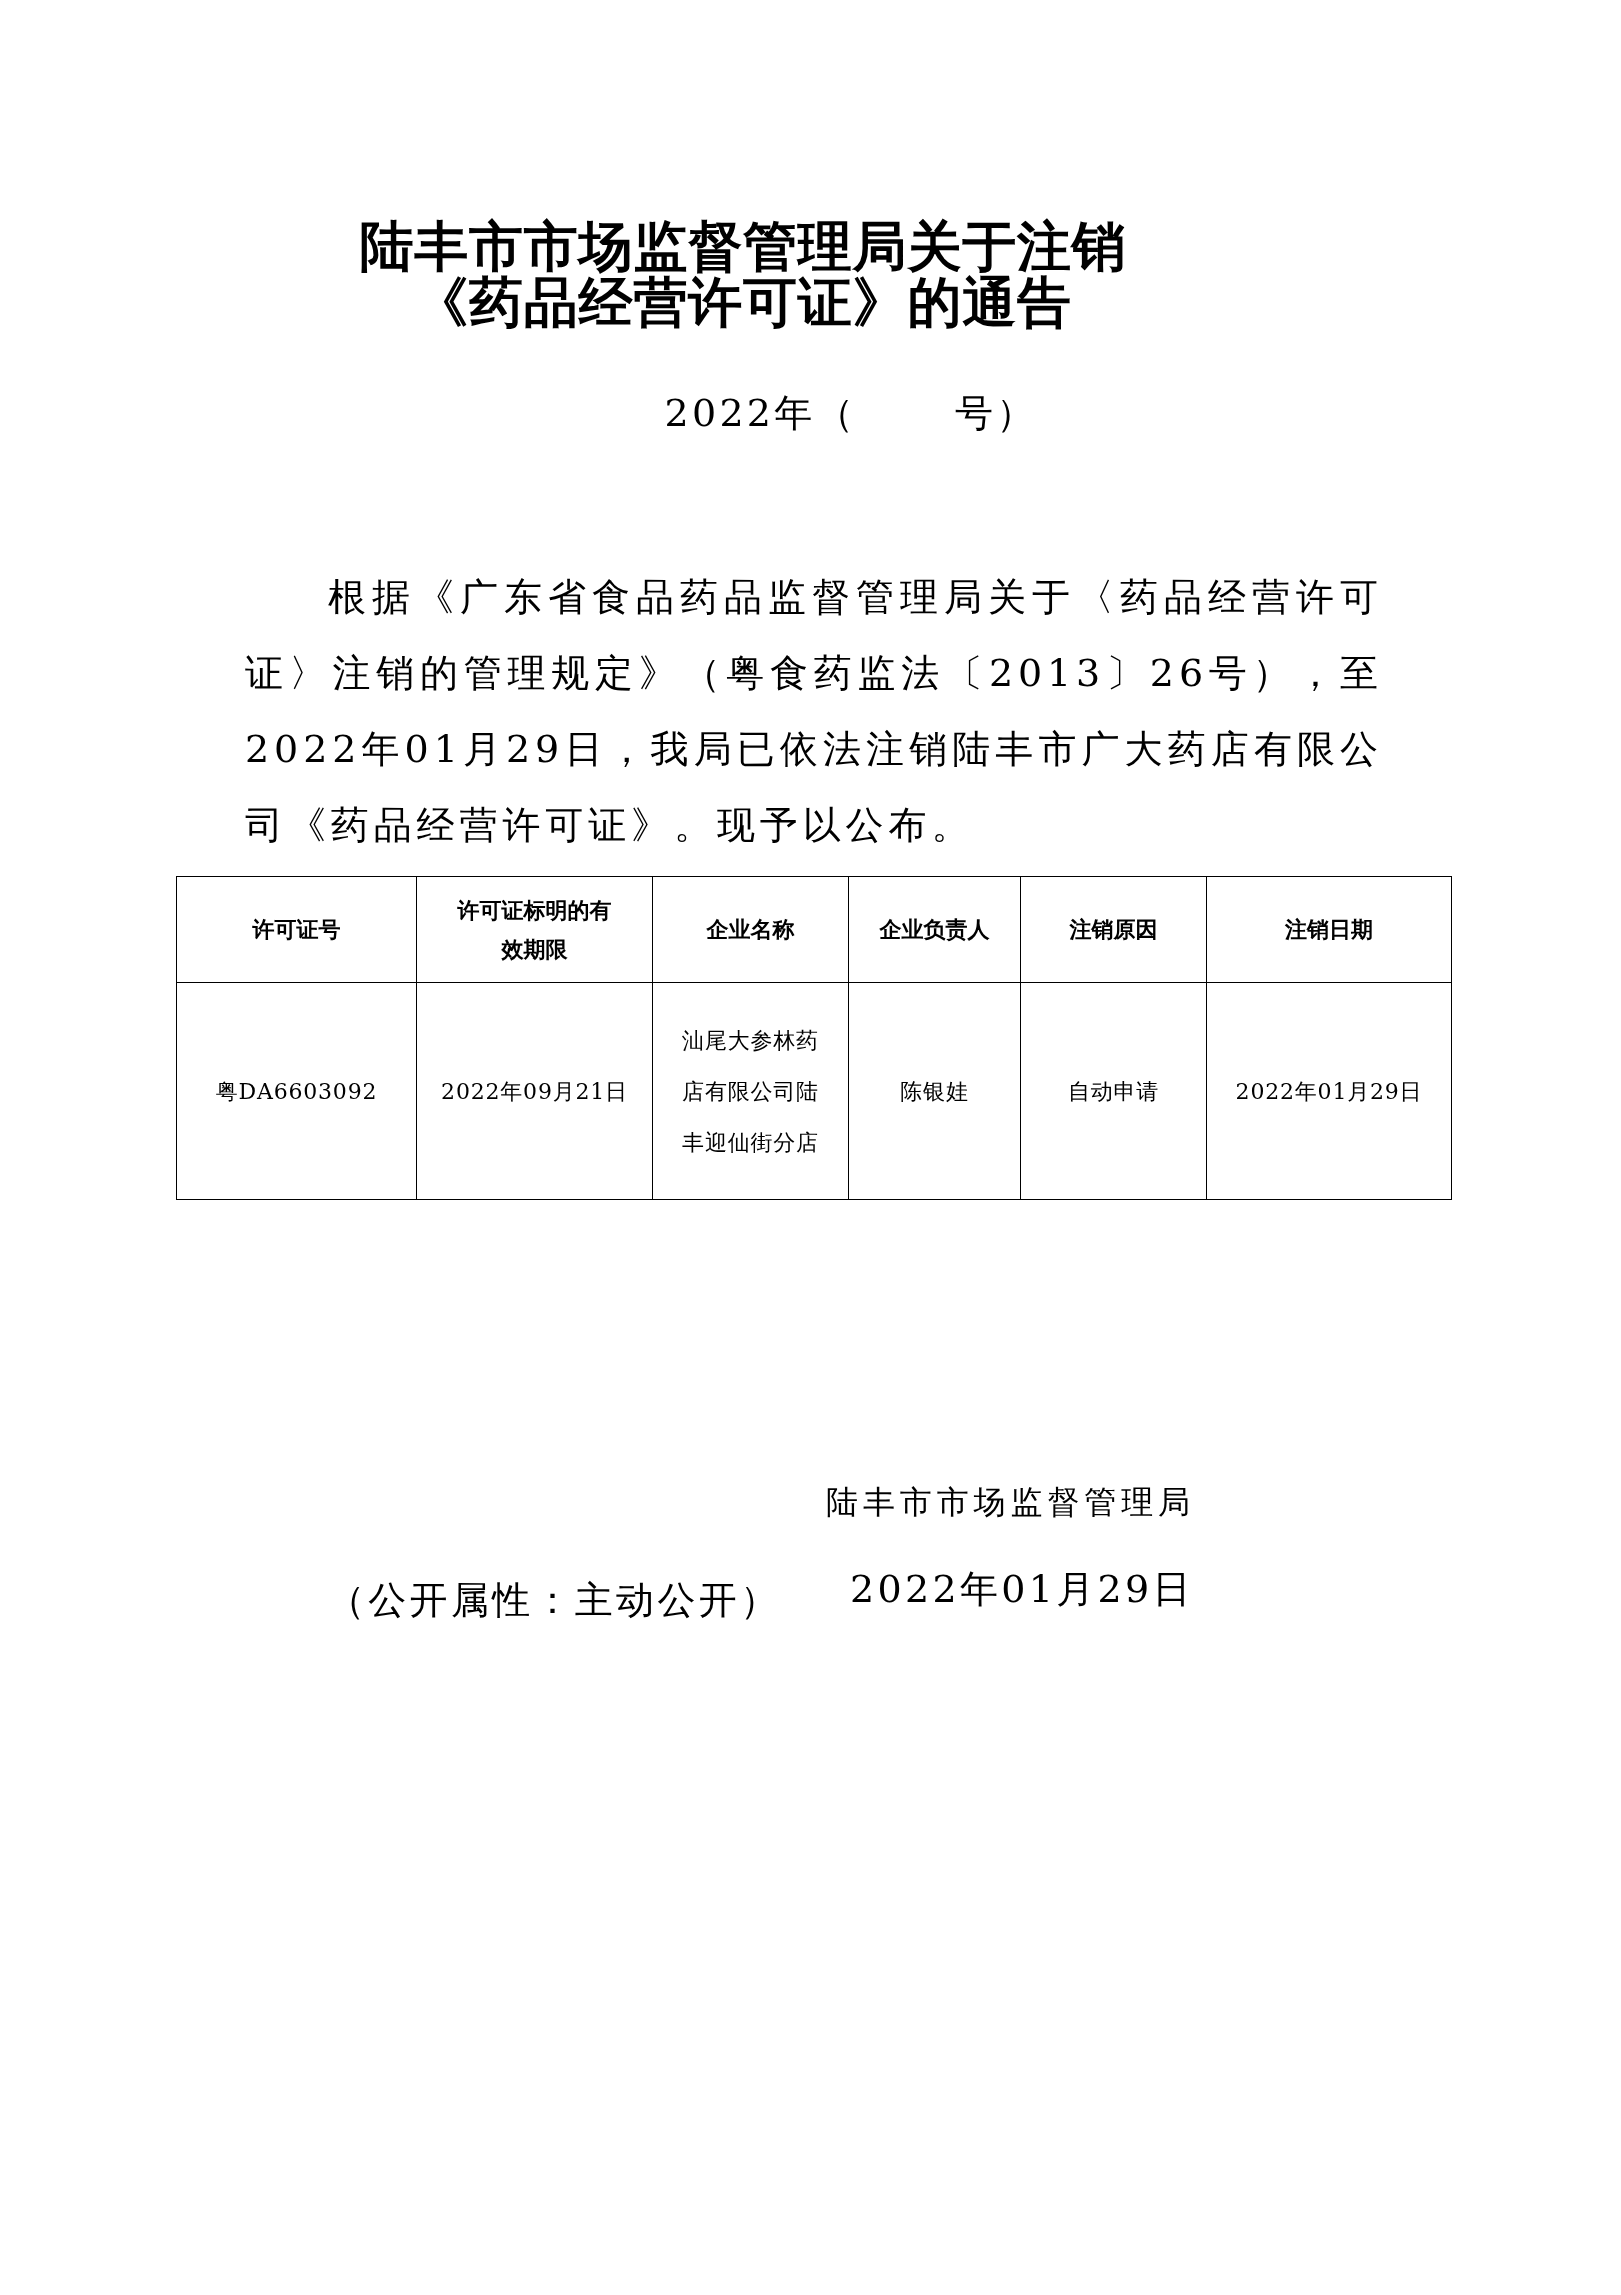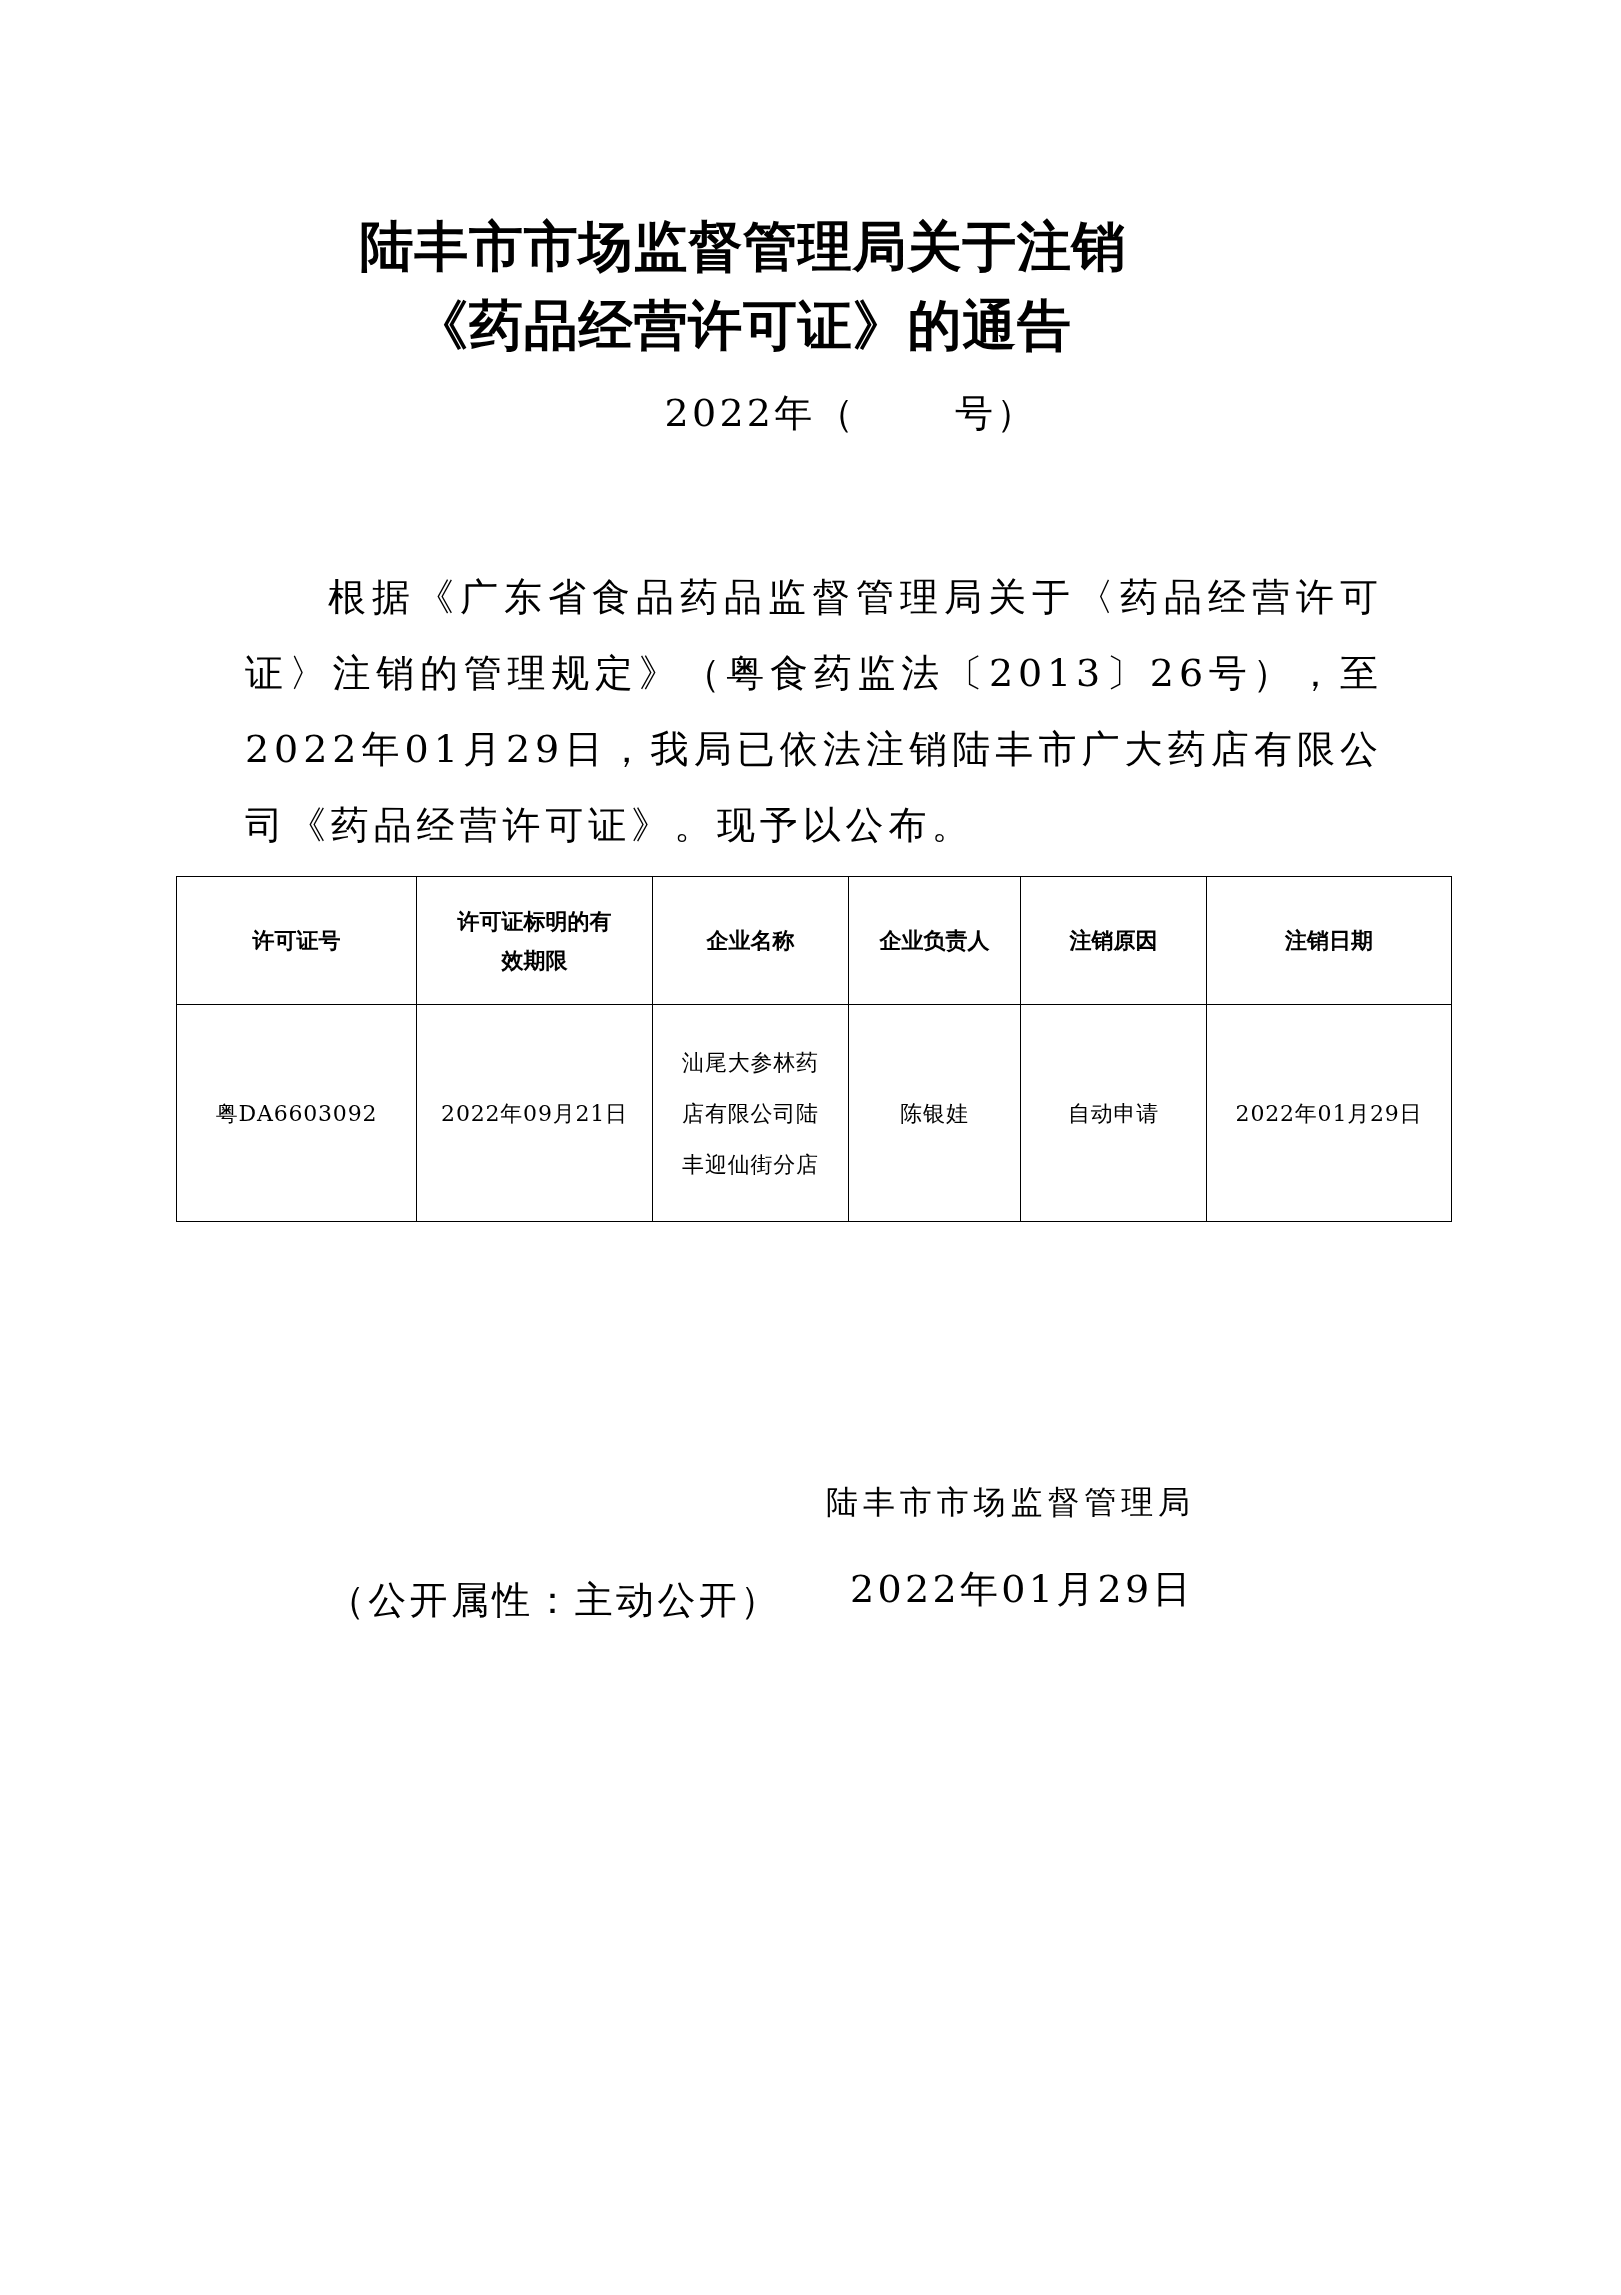--- a/index.html
+++ b/index.html
@@ -105,21 +105,21 @@
       letter-spacing: 3.3px;
       line-height: 49px;
     }
   </style>
 </head>
 <body>
 
 <div>
 
   <div class="title-line" style="top:214px;">陆丰市市场监督管理局关于注销</div>
-  <div class="title-line" style="top:294px;font-family:Liberation Serif, serif;">《药品经营许可证》的通告</div>
+  <div class="title-line" style="top:270px;">《药品经营许可证》的通告</div>
 
   <div class="doc-number" style="top:389px;">
     <span>2022年（</span><span class="gap"></span><span>号）</span>
   </div>
 
   <div class="body-para" style="top:559px;">
     <span class="indent"></span><span>根据《广东省食品药品监督管理局关于〈药品经营许可证〉注销的管理规定》（粤食药监法〔2013〕26号），至2022年01月29日，我局已依法注销陆丰市广大药店有限公司《药品经营许可证》。现予以公布。</span>
   </div>
 
   <table class="notice-table">
@@ -127,21 +127,21 @@
       <col style="width:240px">
       <col style="width:236px">
       <col style="width:196px">
       <col style="width:172px">
       <col style="width:186px">
       <col style="width:245px">
     </colgroup>
     <thead>
       <tr>
         <th>许可证号</th>
-        <th style="padding:16px 33px;"><span>许可证标明的有效期限</span></th>
+        <th style="padding:5px 33px;"><span>许可证标明的有效期限</span></th>
         <th>企业名称</th>
         <th>企业负责人</th>
         <th>注销原因</th>
         <th>注销日期</th>
       </tr>
     </thead>
     <tbody>
       <tr>
         <td>粤DA6603092</td>
         <td>2022年09月21日</td>

